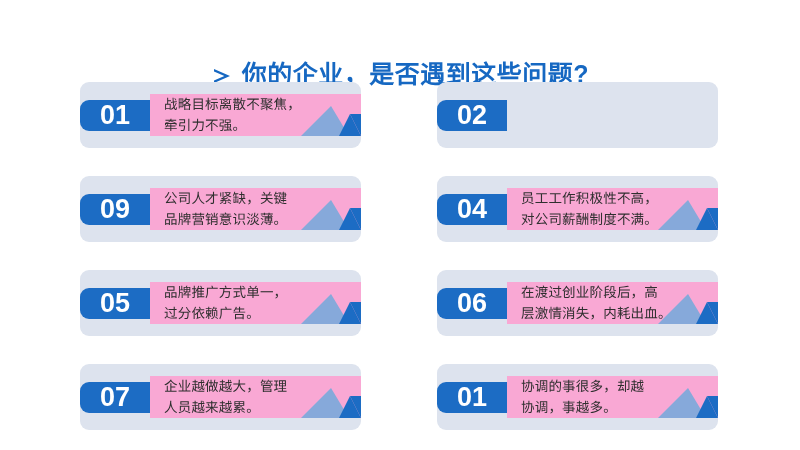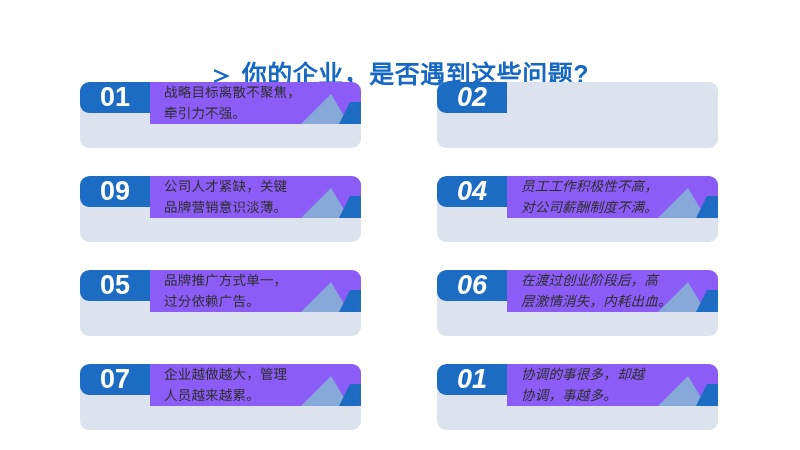--- a/index.html
+++ b/index.html
@@ -53,24 +53,24 @@
     height: 352px;
   }
   .card {
     position: absolute;
     width: 281px;
     height: 66px;
     border-radius: 9px;
     overflow: hidden;
     background: #dde3ee;
     display: flex;
-    align-items: flex-start;
+    align-items: center;
   }
   .card.col-l { left: 0; }
-  .card.col-r { left: 357px; font-style: italic; }
+  .card.col-r { left: 357px; }
   .card.row-1 { top: 0; }
   .card.row-2 { top: 94px; }
   .card.row-3 { top: 188px; }
   .card.row-4 { top: 282px; }
 
   .card-num {
     flex: 0 0 70px;
     background: #1c6cc4;
     border-radius: 9px 0 0 9px;
     color: #ffffff;
@@ -79,21 +79,21 @@
     display: flex;
     align-items: center;
     justify-content: center;
     letter-spacing: 0px;
     position: relative;
     z-index: 3;
   }
   .card-body {
     position: relative;
     flex: 1 1 auto;
-    background: #8b5cf6;
+    background: #f9a8d4;
     display: flex;
     align-items: center;
     padding: 0 18px 0 14px;
     overflow: hidden;
   }
   .card-text {
     position: relative;
     z-index: 2;
     font-size: 13.5px;
     line-height: 21px;

